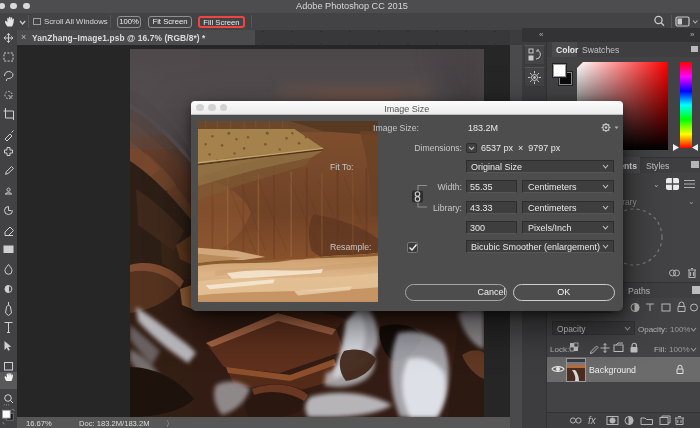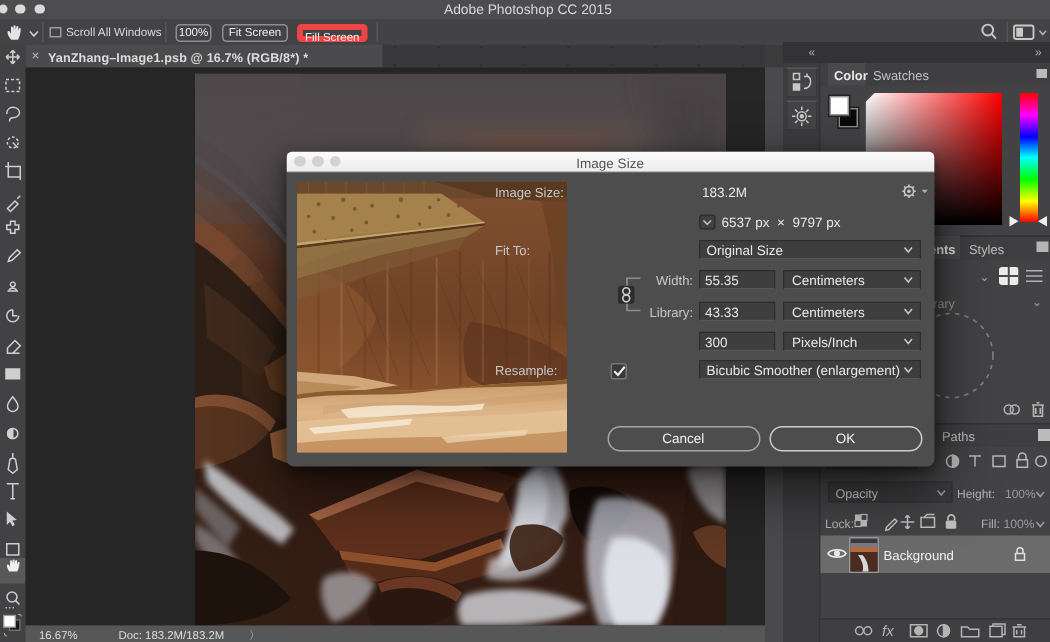--- a/index.html
+++ b/index.html
@@ -18,21 +18,21 @@
 <svg class="abs" style="left:3px;top:16px" width="24" height="12" viewBox="0 0 24 12">
   <path d="M4.5 10.5 C3 9 2 7 2 5.5 C2 4.6 3.3 4.4 3.7 5.4 L4.3 6.6 L4.3 2.4 C4.3 1.4 5.5 1.4 5.6 2.4 L5.8 4 L6 1.6 C6.1 .6 7.3 .6 7.4 1.6 L7.5 4 L7.9 1.9 C8.1 1 9.2 1.1 9.2 2 L9.2 4.5 L9.6 3.2 C9.9 2.3 11 2.5 10.9 3.4 C10.7 5.5 10.3 8.6 9 10.5 Z" fill="#e4e4e4"></path>
   <path d="M17 5 l2.6 3 l2.6 -3" stroke="#cccccc" stroke-width="1.2" fill="none"></path>
 </svg>
 <div class="abs" style="left:28px;top:15px;width:1px;height:13px;background:#565658"></div>
 <div class="abs" style="left:33px;top:17.5px;width:7.5px;height:7.5px;border:1px solid #9c9c9c;background:#434345"></div>
 <div class="abs" style="left:44px;top:16.5px;font-size:7.8px;color:#d8d8d8;line-height:10px">Scroll All Windows</div>
 <div class="abs" style="left:110px;top:15px;width:1px;height:13px;background:#565658"></div>
 <div class="abs" style="left:117px;top:16px;width:24px;height:11.5px;border:1px solid #8f8f8f;border-radius:3px;font-size:7.7px;color:#eee;text-align:center;line-height:10px">100%</div>
 <div class="abs" style="left:148px;top:16px;width:44px;height:11.5px;border:1px solid #8f8f8f;border-radius:3px;font-size:7.7px;color:#eee;text-align:center;line-height:10px">Fit Screen</div>
-<div class="abs" style="left:198px;top:16px;width:47px;height:11.5px;border:4px solid #ef4444;border-radius:3px;font-size:7.7px;color:#eee;text-align:center;line-height:10px">Fill Screen</div>
+<div class="abs" style="left:198px;top:16px;width:47px;height:11.5px;border:2px solid #ef4444;border-radius:3px;font-size:7.7px;color:#eee;text-align:center;line-height:10px">Fill Screen</div>
 <div class="abs" style="left:251px;top:15px;width:1px;height:13px;background:#565658"></div>
 <svg class="abs" style="left:653px;top:15px" width="13" height="13" viewBox="0 0 13 13">
   <circle cx="5.5" cy="5" r="3.6" fill="none" stroke="#c9c9c9" stroke-width="1.3"></circle>
   <path d="M8.2 7.7 L11 10.7" stroke="#c9c9c9" stroke-width="1.3"></path>
 </svg>
 <div class="abs" style="left:671px;top:15px;width:1px;height:13px;background:#565658"></div>
 <svg class="abs" style="left:675px;top:16px" width="24" height="11" viewBox="0 0 24 11">
   <rect x="1" y="1" width="13" height="9" rx="1.5" fill="none" stroke="#c9c9c9" stroke-width="1.2"></rect>
   <rect x="2.5" y="2.5" width="4.5" height="6" fill="#c9c9c9"></rect>
   <path d="M18 4.5 l2.2 2.5 l2.2 -2.5" stroke="#b0b0b0" stroke-width="1.1" fill="none"></path>
@@ -278,21 +278,21 @@
   <rect x="32" y="3" width="8" height="7"></rect>
   <path d="M49 5 v-1.5 a2.5 2.5 0 0 1 5 0 V5 M48 5.5 h7 v5 h-7 z"></path>
   <circle cx="64" cy="6.5" r="3.5"></circle>
 </svg>
 
 <div class="abs" style="left:552px;top:321px;width:83px;height:14px;background:#3a3a3c;border:1px solid #333"></div>
 <div class="abs" style="left:557px;top:324px;font-size:8.4px;color:#cfcfcf">Opacity</div>
 <svg class="abs" style="left:624px;top:326px" width="7" height="6" viewBox="0 0 7 6">
       <path d="M1 1 L3.5 4 L6 1" fill="none" stroke="#9a9a9a" stroke-width="1.1"></path>
     </svg>
-<div class="abs" style="left:638px;top:324.5px;font-size:8px;color:#b4b4b4">Height:</div>
+<div class="abs" style="left:638px;top:324.5px;font-size:8px;color:#b4b4b4">Opacity:</div>
 <div class="abs" style="left:670px;top:324.5px;font-size:8px;color:#9a9a9a">100%</div>
 <svg class="abs" style="left:690px;top:327px" width="7" height="6" viewBox="0 0 7 6">
       <path d="M1 1 L3.5 4 L6 1" fill="none" stroke="#9a9a9a" stroke-width="1.1"></path>
     </svg>
 
 <div class="abs" style="left:550px;top:344.5px;font-size:8.1px;color:#b4b4b4">Lock:</div>
 <svg class="abs" style="left:569px;top:342px" width="70" height="12" viewBox="0 0 70 12" fill="none" stroke="#c0c0c0">
   <rect x="1" y="1" width="4" height="4" fill="#c0c0c0" stroke="none"></rect>
       <rect x="5" y="5" width="4" height="4" fill="#c0c0c0" stroke="none"></rect>
   <rect x="1" y="5" width="4" height="4" stroke-width=".8"></rect>
@@ -437,30 +437,31 @@
   <path d="M0 140 C40 134 80 140 120 135 C150 131 170 133 187 130 L187 178 L0 178 Z" fill="url(#pvshelf)"></path>
   <path d="M0 140 C40 134 80 140 120 135 C150 131 170 133 187 130 L187 133 C150 136 120 134 90 138 C60 142 30 138 0 143 Z" fill="#8a5c32"></path>
   <path d="M18 148 C58 142 98 148 138 142 L187 138 L187 143 L138 147 C98 153 58 147 18 153 Z" fill="#b0805048" opacity=".55"></path>
   <path d="M30 150 C70 144 100 150 130 146 L128 150 L36 156 Z" fill="#f4e6ce" opacity=".9"></path>
   <path d="M0 158 C50 152 110 158 187 150 L187 178 L0 178 Z" fill="#e4c296" opacity=".85"></path>
   <path d="M8 162 L80 156 L78 160 L12 166 Z" fill="#f6ecd8" opacity=".8"></path>
   <path d="M0 172 C60 166 130 170 187 164 L187 178 L0 178 Z" fill="#c08a58" opacity=".8"></path>
   <path d="M100 168 L160 163 L158 167 L104 172 Z" fill="#eed8b8" opacity=".7"></path>
 </svg>
 
-<div class="abs" style="left:330px;top:123px;width:132px;text-align:left;font-size:8.7px;color:#c8c8c8">Image Size:</div>
+<div class="abs" style="left:330px;top:123px;width:132px;text-align:center;font-size:8.7px;color:#c8c8c8">Image Size:</div>
 <div class="abs" style="left:468px;top:123px;font-size:9px;color:#e8e8e8">183.2M</div>
 <svg class="abs" style="left:600px;top:122px" width="20" height="12" viewBox="0 0 20 12">
   <g fill="none" stroke="#c6c6c6" stroke-width="1.1">
     <circle cx="6" cy="5.5" r="3.1"></circle>
     <path d="M6 1 V2.6 M6 8.4 V10 M1.5 5.5 H3.1 M8.9 5.5 H10.5 M2.8 2.3 L3.9 3.4 M8.1 7.6 L9.2 8.7 M9.2 2.3 L8.1 3.4 M3.9 7.6 L2.8 8.7"></path>
   </g>
   <circle cx="6" cy="5.5" r="1.2" fill="#c6c6c6"></circle>
   <path d="M14.5 4.5 l2 2.4 l2 -2.4 z" fill="#b0b0b0"></path>
 </svg>
+<div class="abs" style="left:330px;top:143px;width:132px;text-align:right;font-size:8.7px;color:#c8c8c8">Dimensions:</div>
 <div class="abs" style="left:466px;top:142.5px;width:11px;height:10px;background:#404040;border:1px solid #2f2f2f;border-radius:2px"></div>
 <svg class="abs" style="left:468px;top:146px" width="7" height="5" viewBox="0 0 7 5">
       <path d="M1 1 L3.5 3.5 L6 1" fill="none" stroke="#bbb" stroke-width="1.1"></path>
     </svg>
 <div class="abs" style="left:481px;top:143px;font-size:9px;color:#e8e8e8">6537 px &nbsp;×&nbsp; 9797 px</div>
 <div class="abs" style="left:330px;top:161.5px;width:132px;text-align:left;font-size:8.7px;color:#c8c8c8">Fit To:</div>
 <div class="abs" style="left:465.5px;top:159.5px;width:148px;height:13px;background:#3e3e3e;border:1px solid #2d2d2d;border-bottom-color:#565656;border-radius:1px"></div>
 <div class="abs" style="left:471px;top:161.5px;font-size:9px;color:#e8e8e8">Original Size</div>
 <svg class="abs" style="left:602px;top:163.5px" width="7" height="6" viewBox="0 0 7 6">
       <path d="M1 1 L3.5 4 L6 1" fill="none" stroke="#c4c4c4" stroke-width="1.1"></path>
@@ -499,16 +500,16 @@
 <svg class="abs" style="left:408px;top:242.5px" width="10" height="9" viewBox="0 0 10 9">
       <path d="M1.5 4.5 L4 7 L8.5 1.5" stroke="#f2f2f2" stroke-width="1.4" fill="none"></path>
     </svg>
 <div class="abs" style="left:330px;top:242px;width:132px;text-align:left;font-size:8.7px;color:#c8c8c8">Resample:</div>
 <div class="abs" style="left:465.5px;top:240px;width:148px;height:13px;background:#3e3e3e;border:1px solid #2d2d2d;border-bottom-color:#565656;border-radius:1px"></div>
 <div class="abs" style="left:471px;top:242px;font-size:9px;color:#e8e8e8">Bicubic Smoother (enlargement)</div>
 <svg class="abs" style="left:602px;top:244px" width="7" height="6" viewBox="0 0 7 6">
       <path d="M1 1 L3.5 4 L6 1" fill="none" stroke="#c4c4c4" stroke-width="1.1"></path>
     </svg>
 
-<div class="abs" style="left:404.5px;top:283.5px;width:102px;height:17px;border:1px solid #a6a6a6;border-radius:8.5px;font-size:9px;color:#f0f0f0;text-align:center;line-height:15px">Cancel</div>
+<div class="abs" style="left:404.5px;top:283.5px;width:102px;height:17px;border:1px solid #a6a6a6;border-radius:8.5px;font-size:9px;color:#f0f0f0;text-align:right;line-height:15px">Cancel</div>
 <div class="abs" style="left:513px;top:283.5px;width:101.5px;height:17px;border:1px solid #cdcdcd;border-radius:8.5px;font-size:9px;color:#f6f6f6;text-align:center;line-height:15px">OK</div>
 
 </div>
 
 </body></html>

